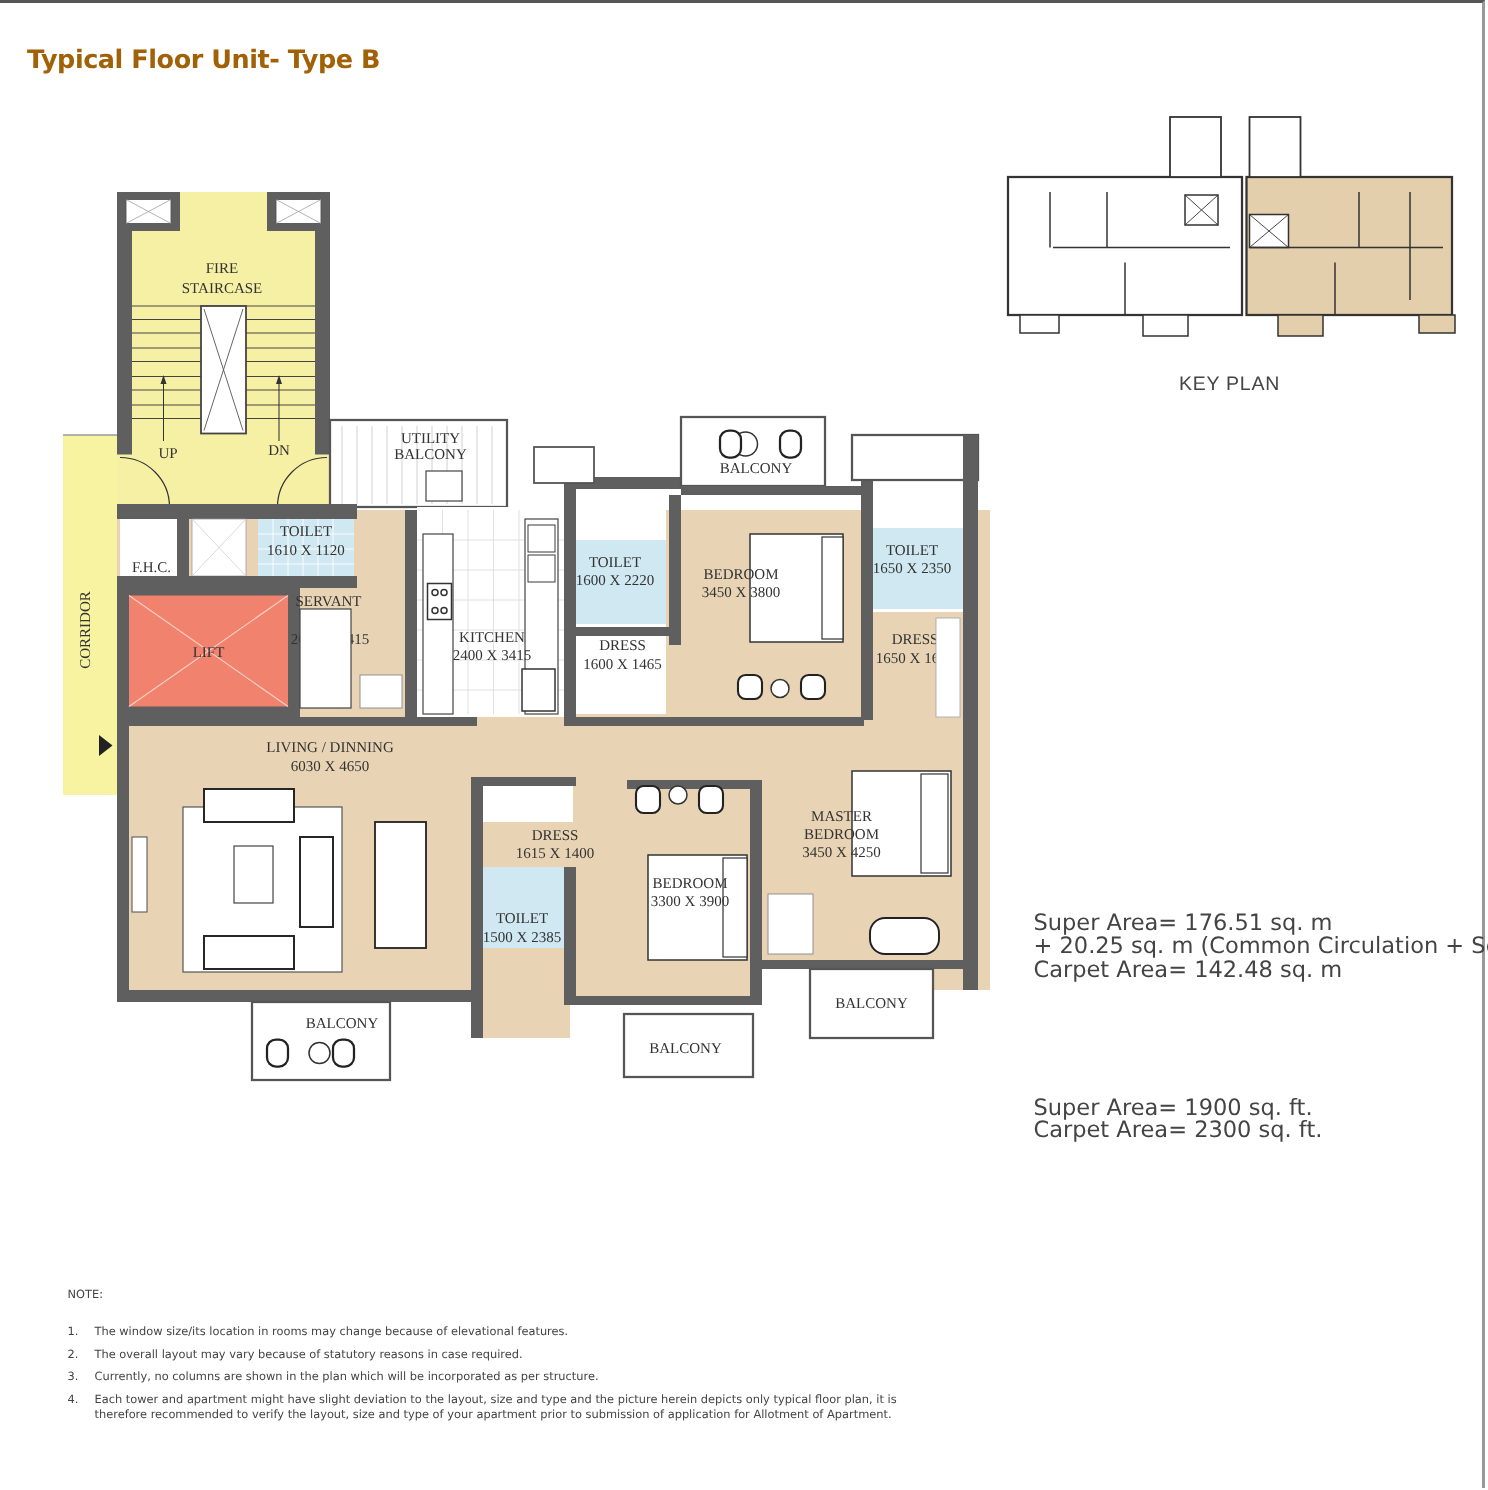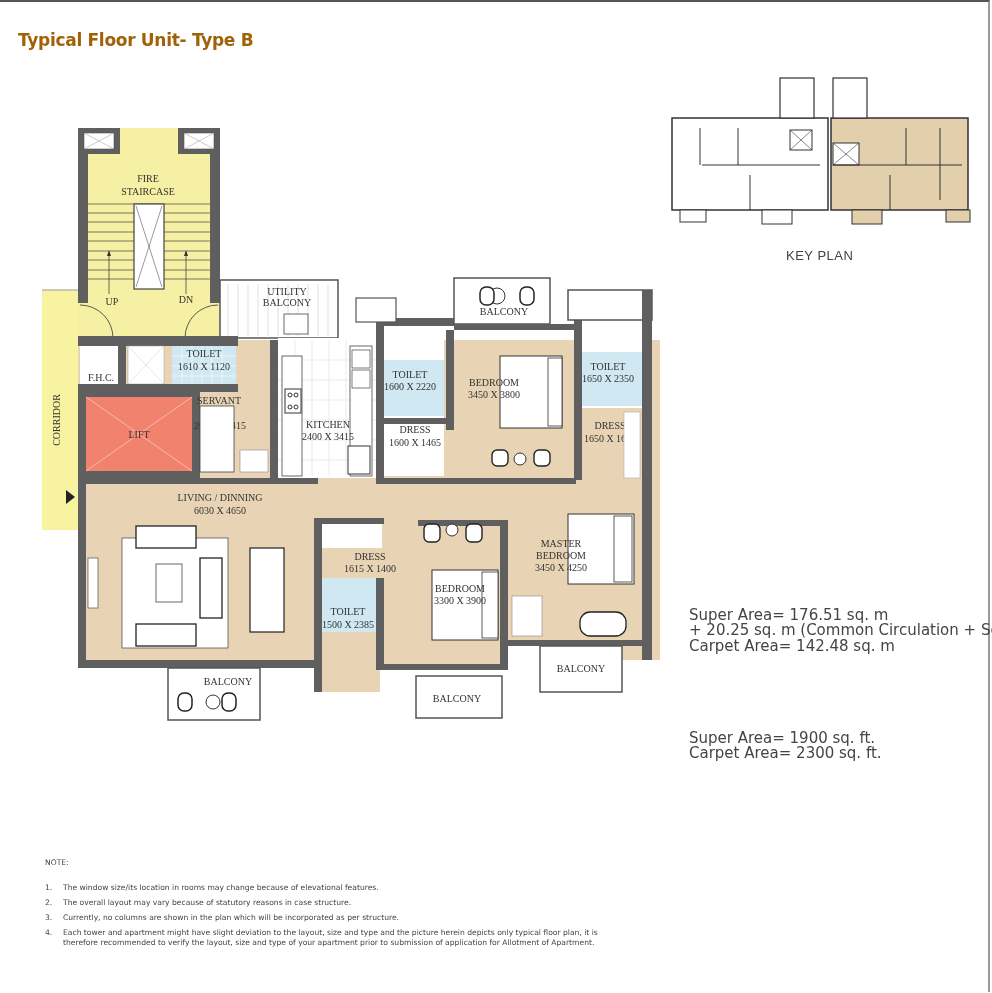--- a/index.html
+++ b/index.html
@@ -286,21 +286,21 @@
 </div>
 
 <div class="notes">
   <div class="head">NOTE:</div>
   <div class="n">
       <span class="num">1.</span>
       <span>The window size/its location in rooms may change because of elevational features.</span>
     </div>
   <div class="n">
       <span class="num">2.</span>
-      <span>The overall layout may vary because of statutory reasons in case structure.</span>
+      <span>The overall layout may vary because of statutory reasons in case required.</span>
     </div>
   <div class="n">
       <span class="num">3.</span>
       <span>Currently, no columns are shown in the plan which will be incorporated as per structure.</span>
     </div>
   <div class="n">
       <span class="num">4.</span>
       <span>Each tower and apartment might have slight deviation to the layout, size and type and the picture herein depicts only typical floor plan, it is therefore  recommended  to verify the layout, size and type of your apartment prior to submission of application for Allotment of Apartment.</span>
     </div>
 </div>

